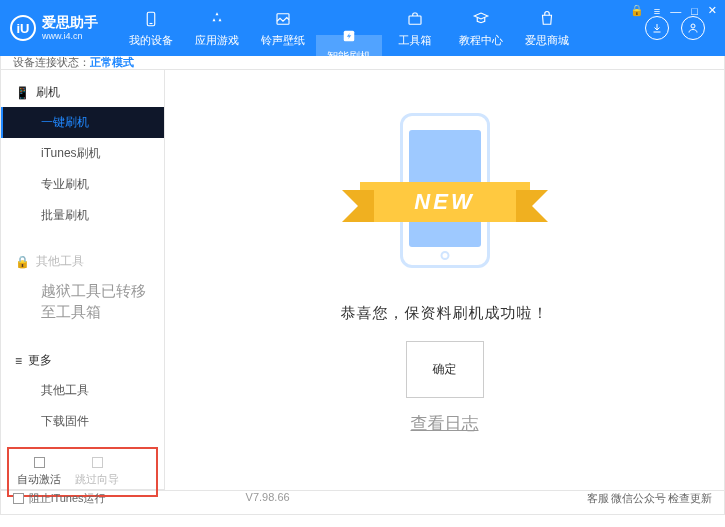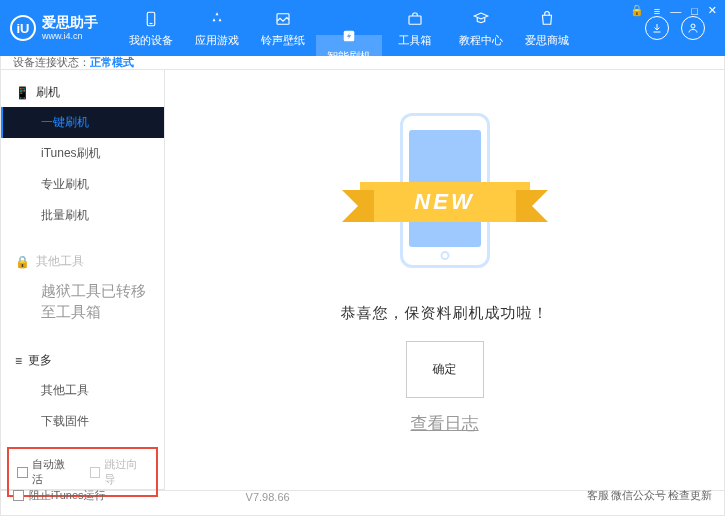--- a/index.html
+++ b/index.html
@@ -32,42 +32,42 @@
     .main { display: flex; height: 420px; }
     .sidebar { width: 165px; border: 1px solid #e5e5e5; border-top: none; display: flex; flex-direction: column; }
     .sidebar-section { padding: 8px 0; }
     .sidebar-header { display: flex; align-items: center; gap: 6px; padding: 6px 14px; color: #333; font-size: 12px; }
     .sidebar-header.locked { color: #bbb; }
     .sidebar-item { padding: 7px 14px 7px 40px; color: #555; font-size: 12px; cursor: pointer; }
     .sidebar-item.active { background: #0f172a; color: #2088ff; border-left: 2px solid #2088ff; padding-left: 38px; }
     .sidebar-item.sub { color: #999; padding: 6px 14px 6px 40px; font-size: 15px; line-height: 1.4; font-family: Liberation Mono, monospace; }
     
     .checkbox-area { border: 2px solid #e74c3c; margin: 2px 6px; padding: 8px 8px; display: flex; gap: 14px; align-items: center; }
-    .cb-label { display: flex; align-items: center; gap: 4px; font-size: 11px; color: #555; }
+    .cb-label { display: flex; align-items: center; gap: 4px; font-size: 11px; color: #555; flex-direction: column; }
     .cb-label.disabled { color: #bbb; }
     .cb-box { width: 11px; height: 11px; border: 1px solid #999; background: #fff; }
     .cb-label.disabled .cb-box { border-color: #ccc; }
     
     
     .content { flex: 1; border-right: 1px solid #e5e5e5; display: flex; flex-direction: column; align-items: center; padding-top: 30px; }
     .phone-illus { position: relative; width: 200px; height: 180px; display: flex; align-items: center; justify-content: center; }
     .phone-body { width: 90px; height: 155px; background: #fff; border: 3px solid #d0e5ff; border-radius: 12px; position: relative; }
     .phone-screen { position: absolute; top: 14px; left: 6px; right: 6px; bottom: 18px; background: #9ec9ff; border-radius: 3px; }
     .phone-home { position: absolute; bottom: 5px; left: 50%; transform: translateX(-50%); width: 9px; height: 9px; border: 2px solid #d0e5ff; border-radius: 50%; }
     .new-ribbon { position: absolute; top: 50%; left: 50%; transform: translate(-50%, -20%); width: 170px; height: 40px; background: #ffc940; display: flex; align-items: center; justify-content: center; font-size: 22px; font-weight: 900; color: #fff; letter-spacing: 3px; font-style: italic; }
     .new-ribbon:before, .new-ribbon:after { content: ""; position: absolute; top: 8px; width: 0; height: 0; border: 16px solid #f0b020; }
     .new-ribbon:before { left: -18px; border-left-color: transparent; }
     .new-ribbon:after { right: -18px; border-right-color: transparent; }
     
     .success-msg { margin-top: 24px; font-size: 15px; color: #333; letter-spacing: 1px; }
     .ok-btn { margin-top: 18px; padding: 19px 26px; border: 1px solid #ccc; background: #fff; color: #333; font-size: 12px; cursor: pointer; }
     .view-log { margin-top: 14px; font-size: 17px; color: #999; text-decoration: underline; cursor: pointer; }
     
     
-    .footer { height: 25px; border: 1px solid #e5e5e5; border-top: 1px solid #e5e5e5; display: flex; align-items: flex-end; padding: 12px 12px; font-size: 11px; color: #666; }
+    .footer { height: 25px; border: 1px solid #e5e5e5; border-top: 1px solid #e5e5e5; display: flex; align-items: flex-start; padding: 0 12px; font-size: 11px; color: #666; }
     .footer-left { display: flex; align-items: center; gap: 5px; }
     .footer-right { margin-left: auto; display: flex; align-items: center; gap: 2px; }
     .footer-version { margin-left: 140px; color: #999; }
     
     svg { display: block; }
   </style>
 </head>
 <body>
 
 <div class="header">

